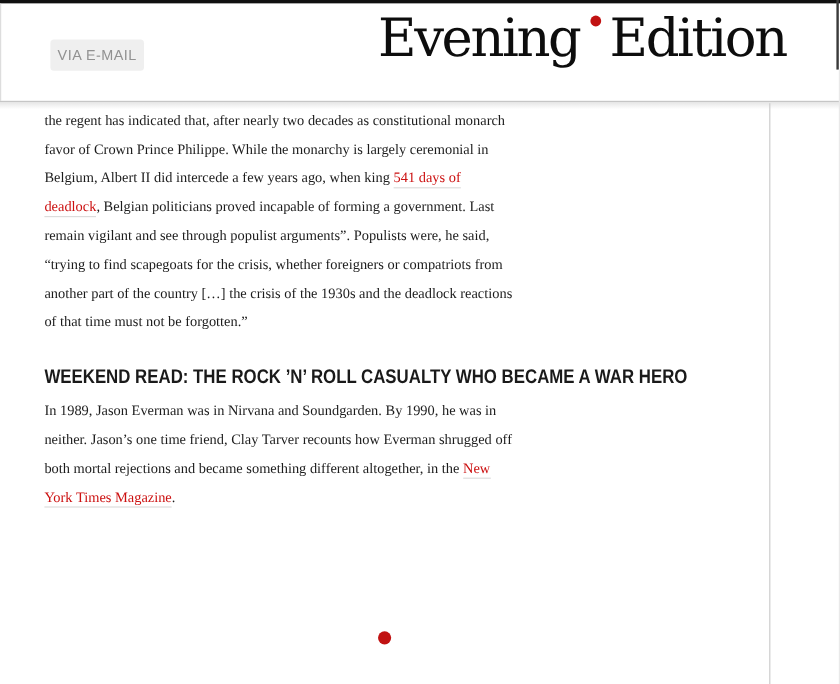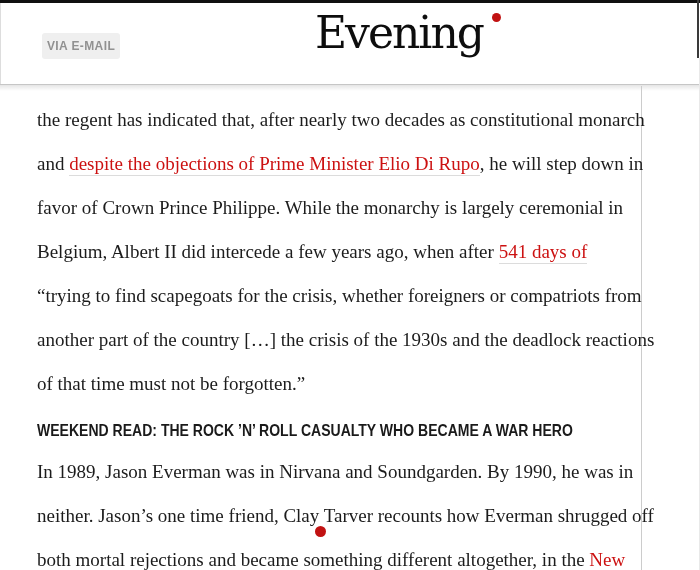--- a/index.html
+++ b/index.html
@@ -12,39 +12,39 @@
   
   .top-border{position:absolute;left:0;top:0;width:700px;height:3px;background:#101010;}
   .header{position:absolute;left:0;top:3px;width:700px;height:81px;background:#ffffff;border-left:1px solid #ddd;}
   .header-divider{position:absolute;left:0;top:84px;width:700px;height:1px;background:#c6c6c6;}
   .header-shadow{position:absolute;left:0;top:85px;width:700px;height:6px;
     background:linear-gradient(to bottom, rgba(0,0,0,0.10), rgba(0,0,0,0));}
   .via-badge{
     position:absolute;left:41px;top:30px;width:78px;height:26px;
     background:#efefef;border-radius:3px;
     display:flex;align-items:center;justify-content:center;
-    font-family:"Liberation Sans", sans-serif;font-size:12px;font-weight:bold;
+    font-family:"Liberation Sans", sans-serif;font-size:12px;font-weight:normal;
     letter-spacing:0.4px;color:#919191;cursor:pointer;
   }
   .logo{
     position:absolute;left:314px;top:4px;height:74px;
     display:flex;
     font-family:"DejaVu Serif", serif;font-weight:normal;
     font-size:44px;letter-spacing:-2px;color:#0d0d0d;cursor:pointer;
     white-space:nowrap;
   }
   .logo-dot{display:inline-block;width:9px;height:9px;border-radius:50%;
     background:#c11212;margin:6px 7px 0 9px;}
   
   .v-divider{position:absolute;left:641px;top:86px;width:1px;height:484px;background:#cccccc;}
   .right-edge-dark{position:absolute;left:697px;top:0;width:2px;height:58px;background:#3a3a3a;}
   .right-edge-light{position:absolute;left:699px;top:58px;width:1px;height:512px;background:#e9e9e9;}
   
   .article{position:absolute;left:37px;top:88px;width:596px;}
-  .tl{white-space:nowrap;height:24px;line-height:24px;font-size:19px;color:#1c1c1c;margin-top:20px;}
+  .tl{white-space:nowrap;height:24px;line-height:24px;font-size:12px;color:#1c1c1c;}
   .lnk{color:#cc1111;text-decoration:none;border-bottom:1px solid #dcdcdc;padding-bottom:1px;cursor:pointer;}
   .section-heading{
     margin:24px 0 6px 0;white-space:nowrap;
     font-family:"Liberation Sans", sans-serif;font-weight:bold;
     font-size:16.5px;line-height:20px;color:#1a1a1a;
     transform:scaleX(0.85);transform-origin:left center;
   }
   .p2{margin-top:0;}
   
   .sep-dot{position:absolute;left:315px;top:526px;width:11px;height:11px;border-radius:50%;background:#c11212;}
@@ -52,35 +52,37 @@
 </head>
 <body>
 
 <div class="top-border"></div>
 
 <div class="header">
   <div class="via-badge">VIA E-MAIL</div>
   <div class="logo">
       <span>Evening</span>
       <span class="logo-dot"></span>
+      <span>Edition</span>
     </div>
 </div>
 <div class="header-divider"></div>
 <div class="header-shadow"></div>
 
 <div class="v-divider"></div>
 <div class="right-edge-dark"></div>
 <div class="right-edge-light"></div>
 
 <div class="article">
   <div class="p1">
     <div class="tl"><span>the regent has indicated that, after nearly two decades as constitutional monarch</span></div>
-    <div class="tl"><span>and </span><a class="lnk">despite the objections of Prime Minister Elio Di Rupo</a><span>, he will step down in</span></div>
     <div class="tl"><span>favor of Crown Prince Philippe. While the monarchy is largely ceremonial in</span></div>
-    <div class="tl"><span>Belgium, Albert II did intercede a few years ago, when after </span><a class="lnk">541 days of</a></div>
+    <div class="tl"><span>Belgium, Albert II did intercede a few years ago, when king </span><a class="lnk">541 days of</a></div>
+    <div class="tl"><a class="lnk">deadlock</a><span>, Belgian politicians proved incapable of forming a government. Last</span></div>
+    <div class="tl"><span>remain vigilant and see through populist arguments”. Populists were, he said,</span></div>
     <div class="tl"><span>“trying to find scapegoats for the crisis, whether foreigners or compatriots from</span></div>
     <div class="tl"><span>another part of the country […] the crisis of the 1930s and the deadlock reactions</span></div>
     <div class="tl"><span>of that time must not be forgotten.”</span></div>
   </div>
 
   <h2 class="section-heading">WEEKEND READ: THE ROCK ’N’ ROLL CASUALTY WHO BECAME A WAR HERO</h2>
 
   <div class="p2">
     <div class="tl"><span>In 1989, Jason Everman was in Nirvana and Soundgarden. By 1990, he was in</span></div>
     <div class="tl"><span>neither. Jason’s one time friend, Clay Tarver recounts how Everman shrugged off</span></div>

